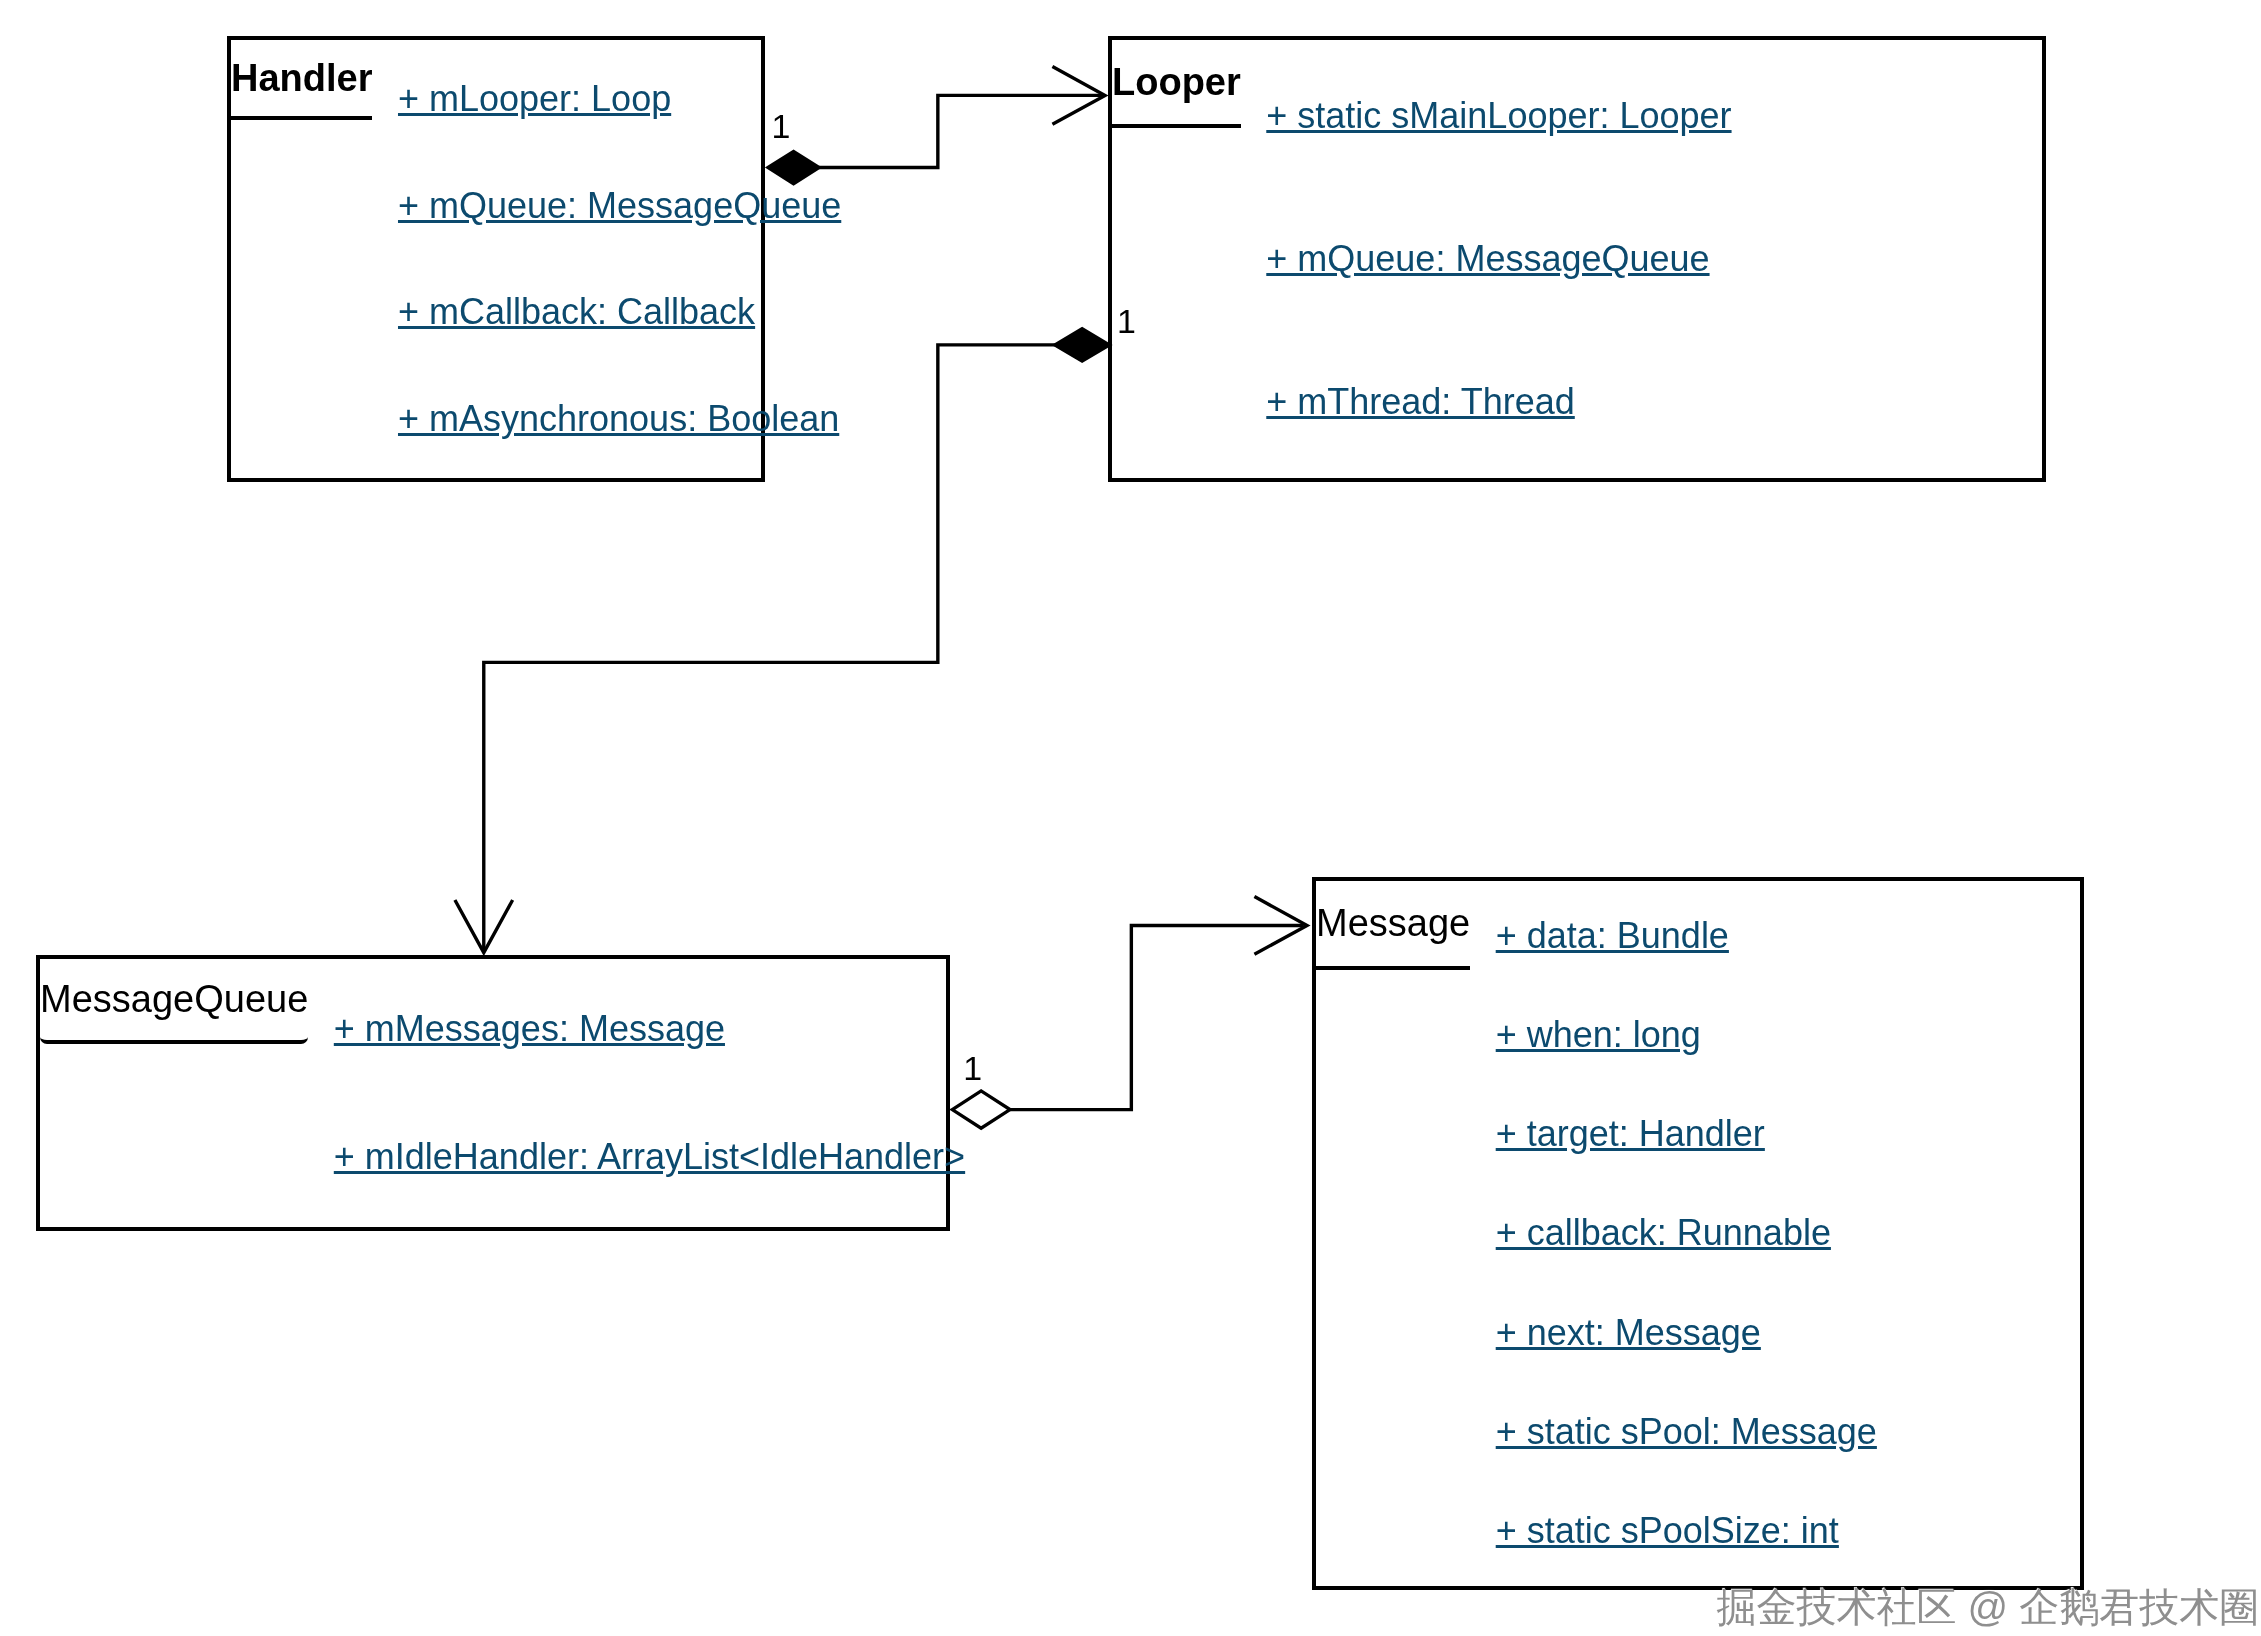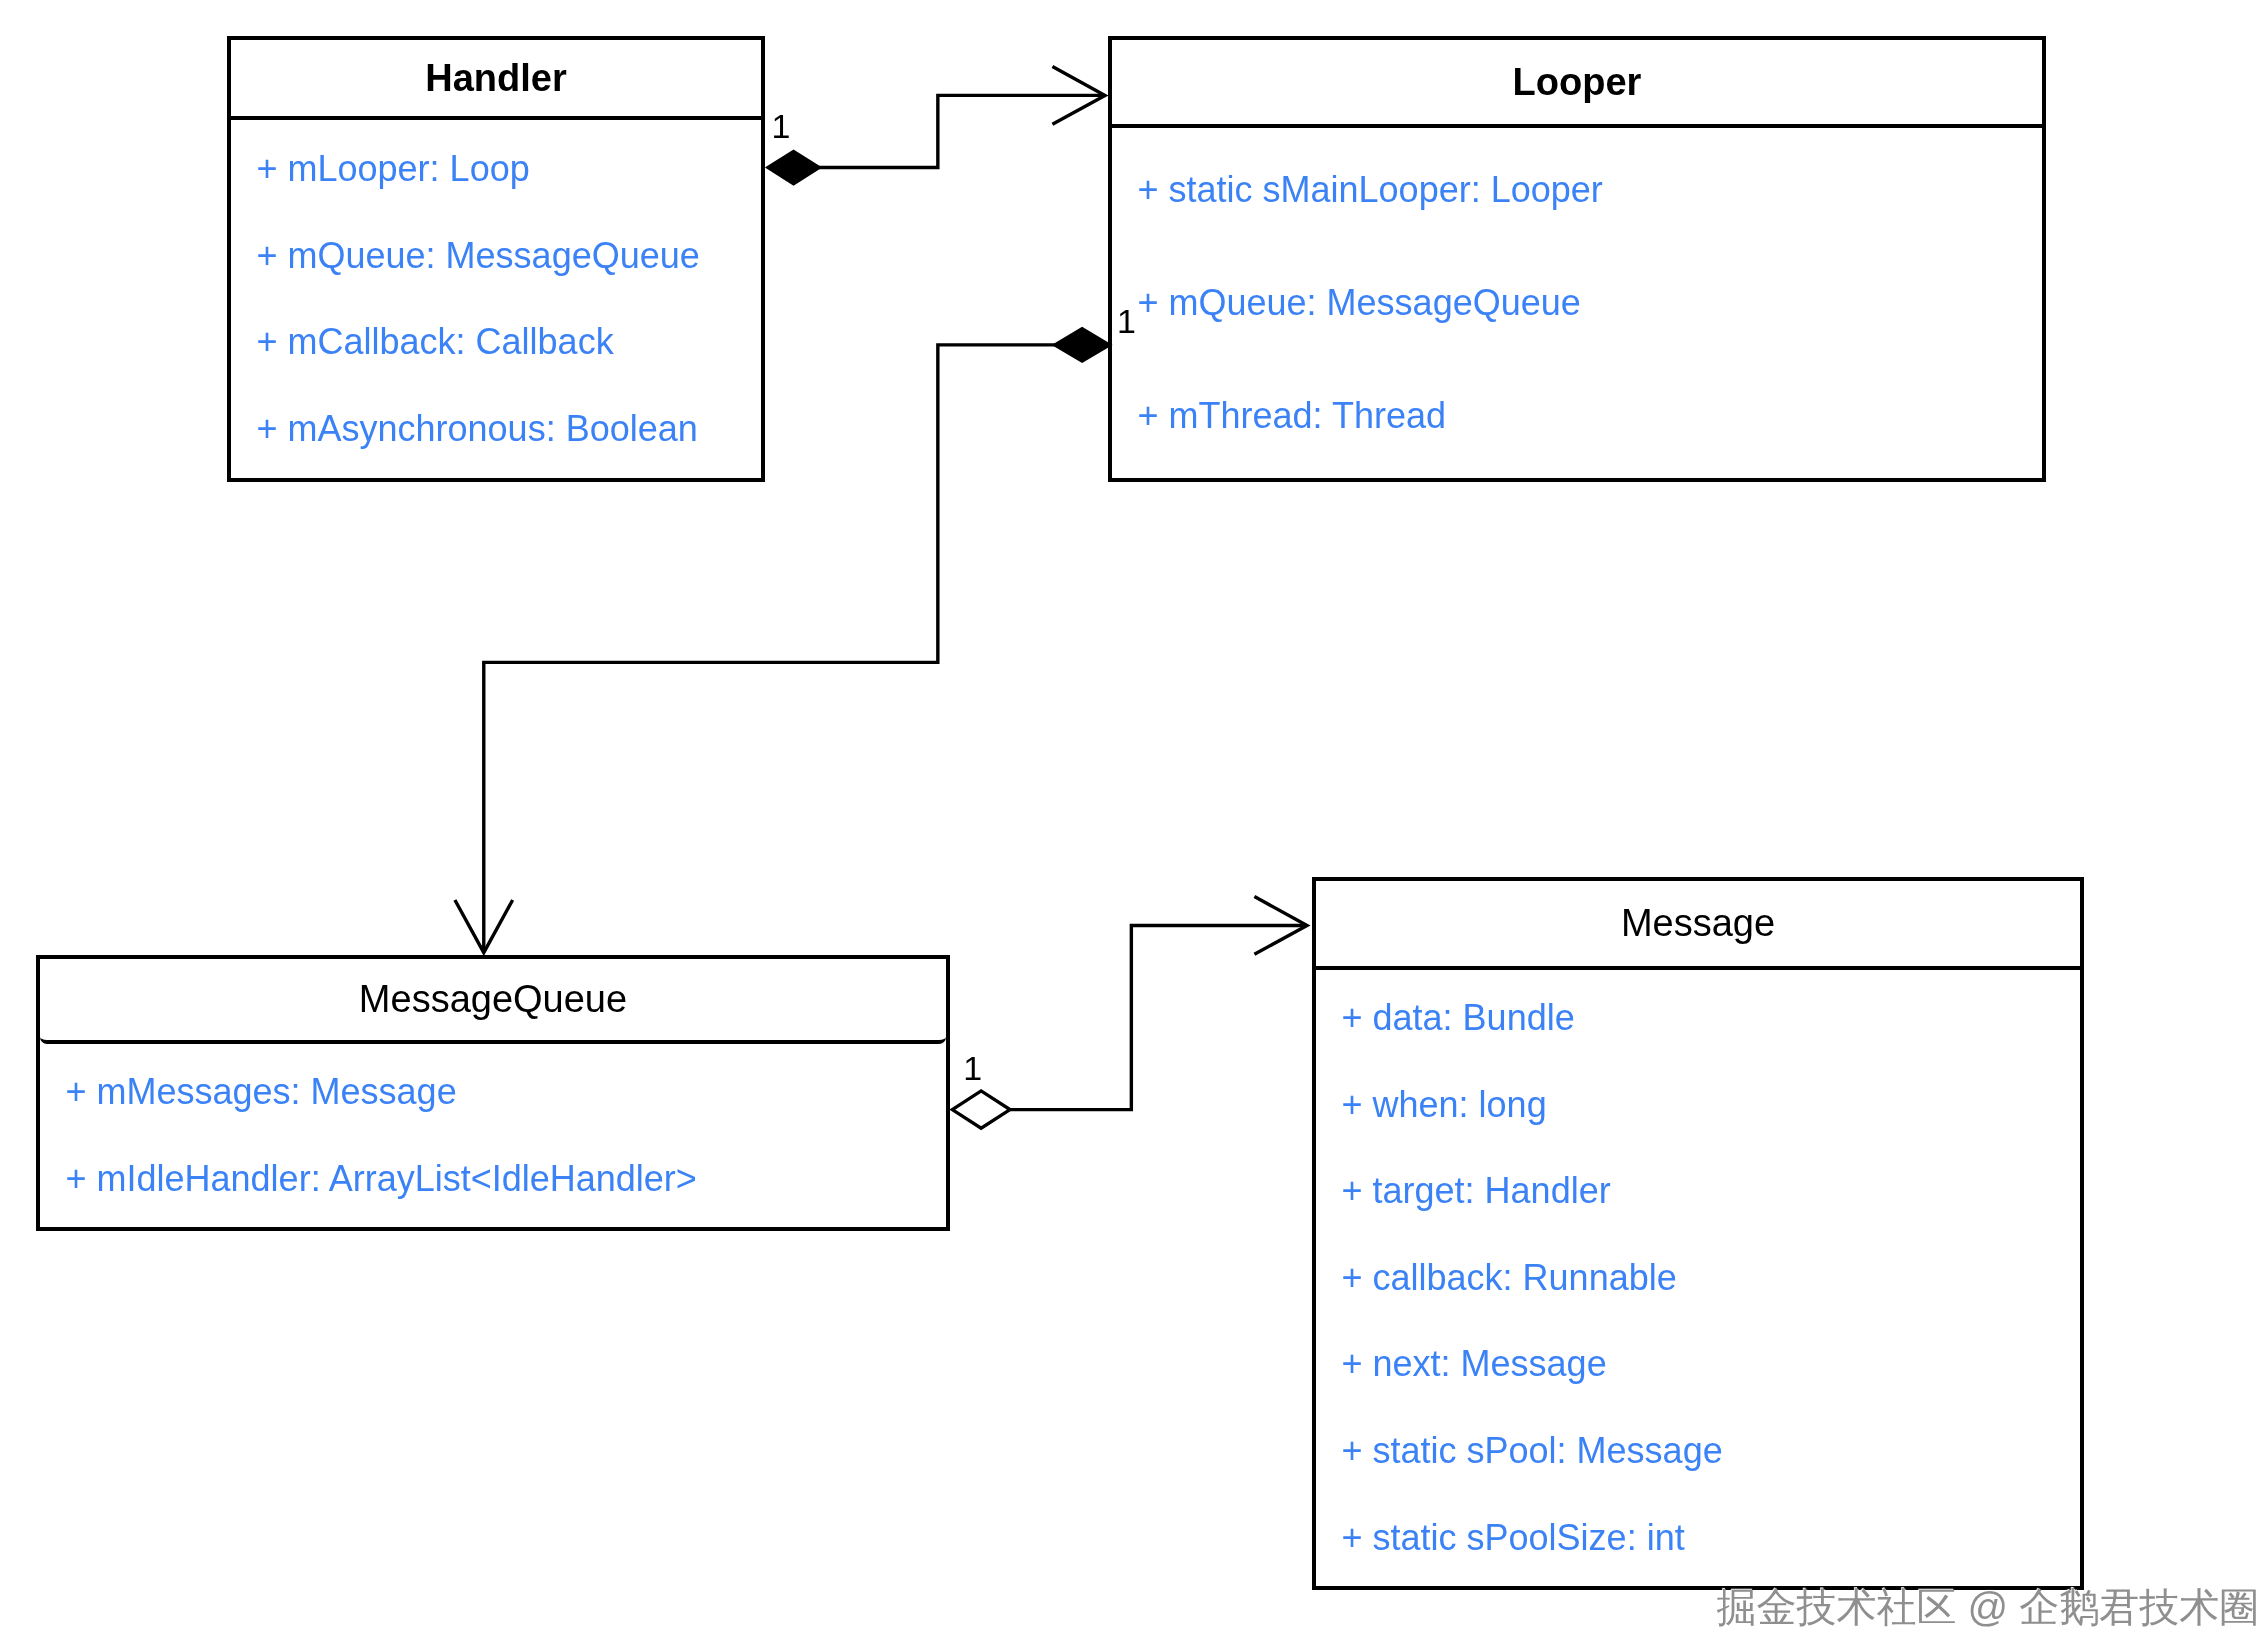--- a/index.html
+++ b/index.html
@@ -14,21 +14,20 @@
     height: 1637px;
     background: #ffffff;
     overflow: hidden;
   }
   .uml-class {
     position: absolute;
     box-sizing: border-box;
     border: 4.2px solid #000;
     background: #fff;
     display: flex;
-    flex-direction: column;
   }
   .uml-title {
     box-sizing: border-box;
     border-bottom: 4.2px solid #000;
     display: flex;
     align-items: center;
     justify-content: center;
     font-size: 38px;
     color: #000;
     flex: 0 0 auto;
@@ -39,22 +38,23 @@
     display: flex;
     flex-direction: column;
     justify-content: space-around;
     padding: 5.1px 0;
   }
   .uml-attr {
     display: flex;
     align-items: center;
     padding-left: 25.5px;
     font-size: 36px;
-    color: #3b82f6;
+    color: #0c4a6e;
     white-space: nowrap;
+    text-decoration: underline;
   }
   
   .box-handler      { left: 227px;  top: 36px;   width: 538px;  height: 446px; }
   .box-handler      .uml-title { height: 80px; }
   .box-looper       { left: 1108px; top: 36px;   width: 938px; height: 446px; }
   .box-looper       .uml-title { height: 88px; }
   .box-messagequeue { left: 36px;   top: 955px; width: 914px; height: 276px; }
   .box-messagequeue .uml-title { height: 85px; border-radius: 7px; }
   .box-message      { left: 1312px; top: 877px; width: 772px; height: 713px; }
   .box-message      .uml-title { height: 89px; }

